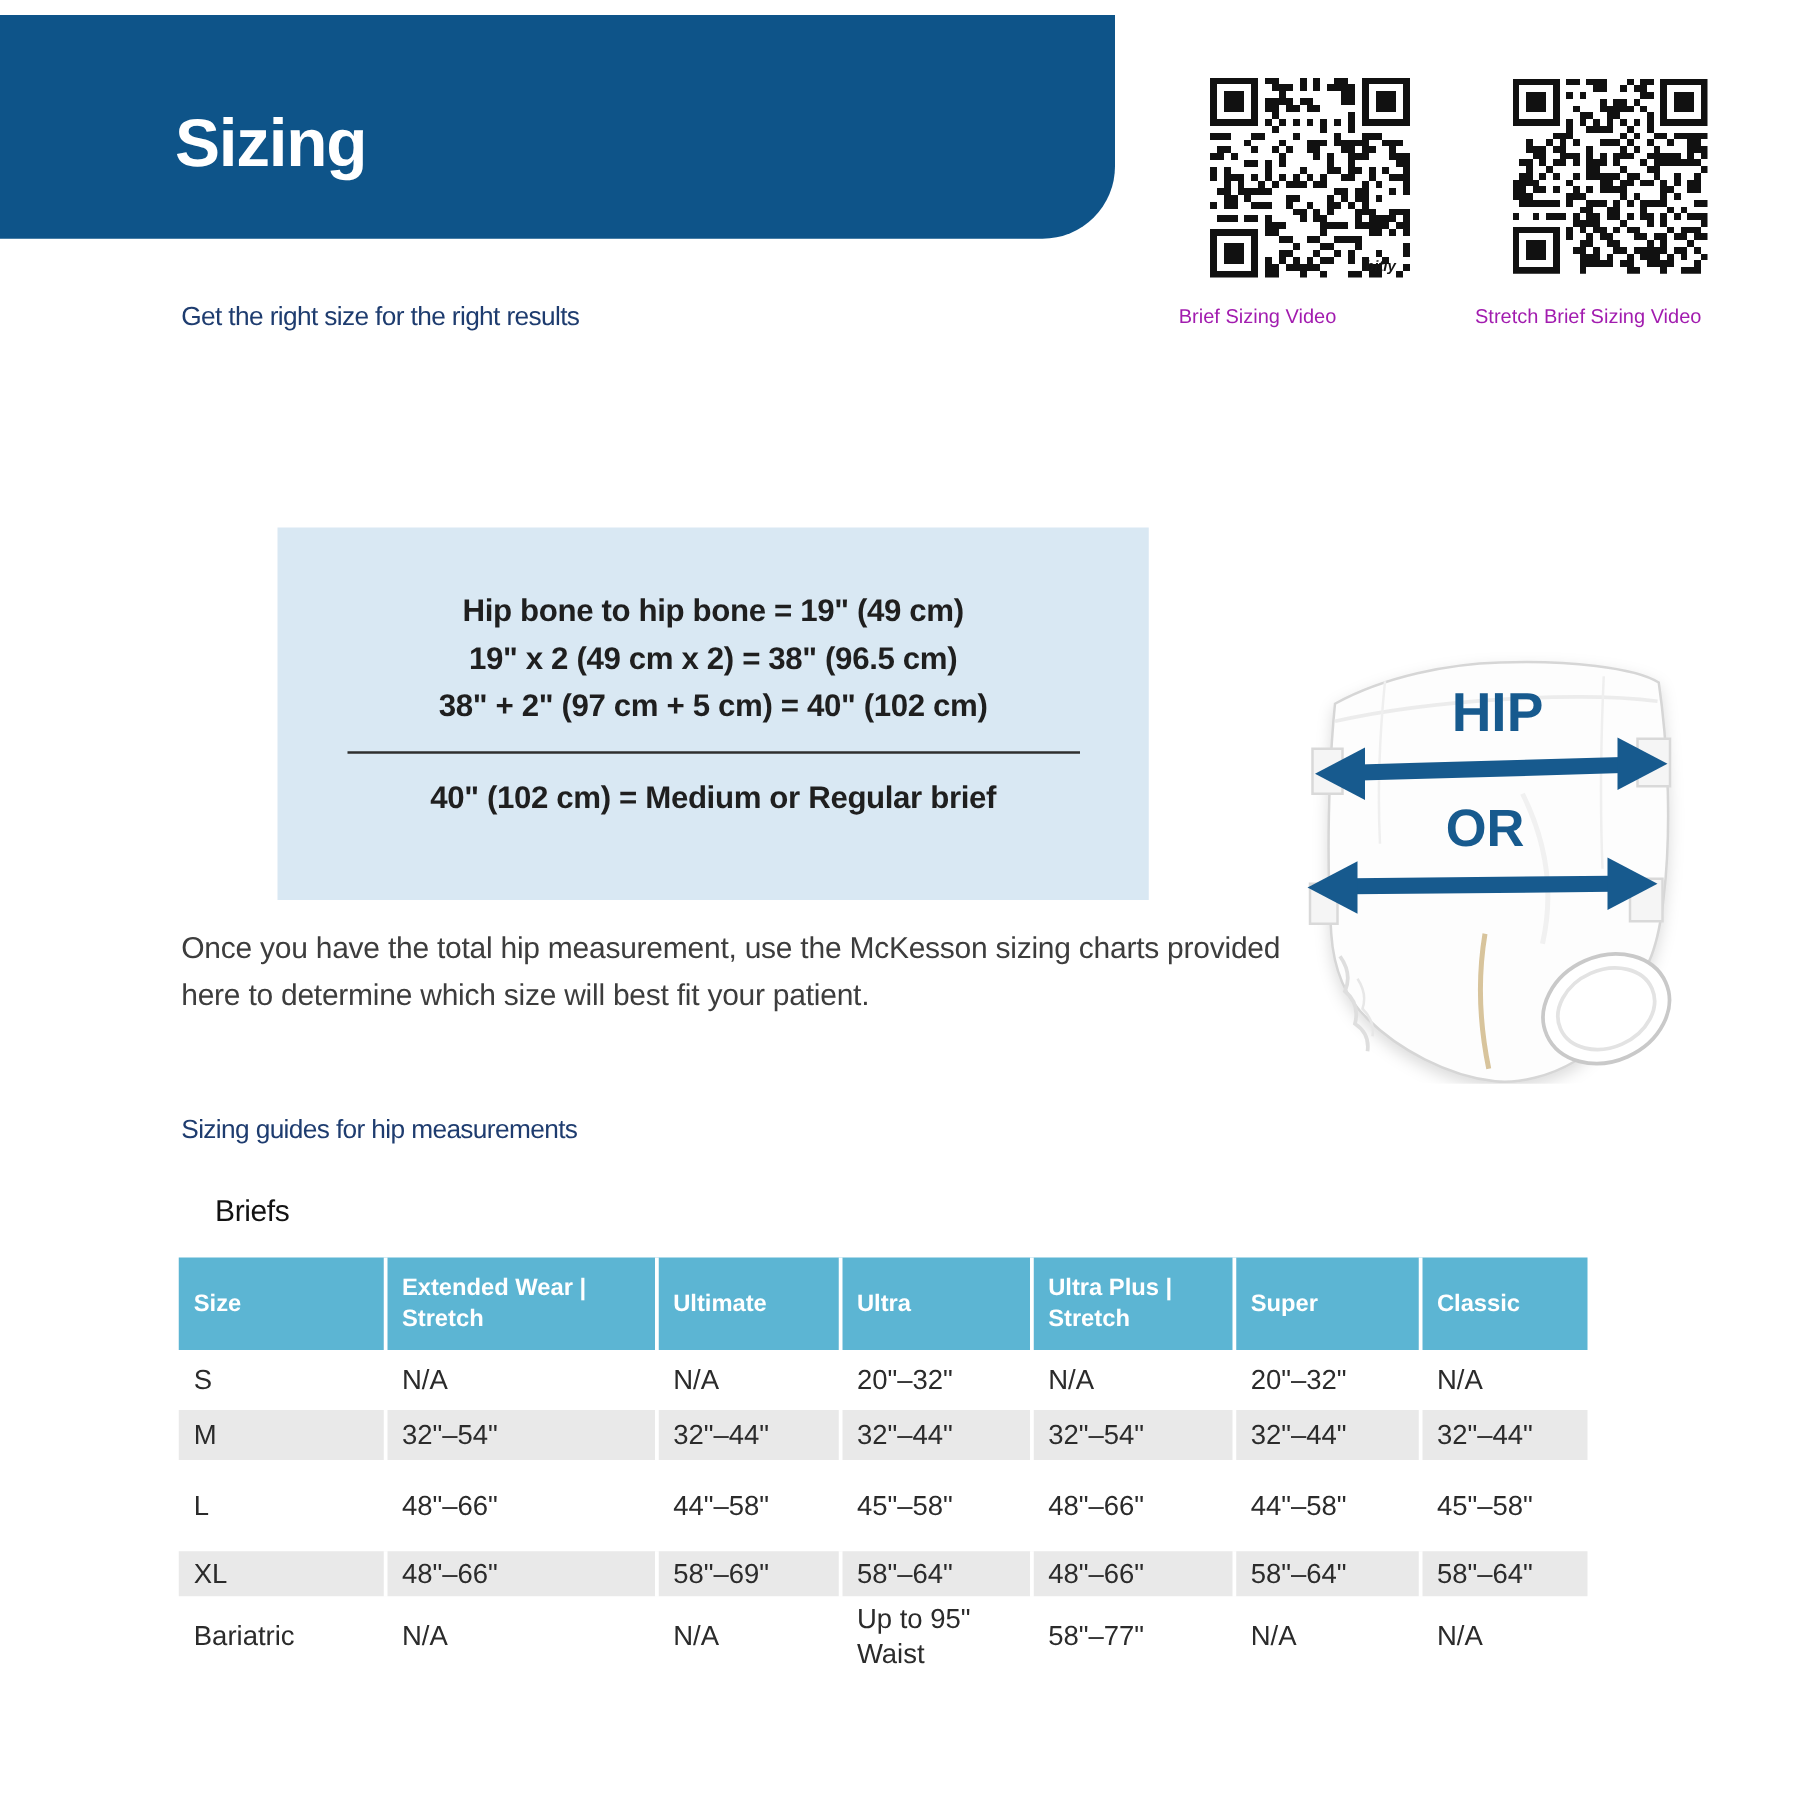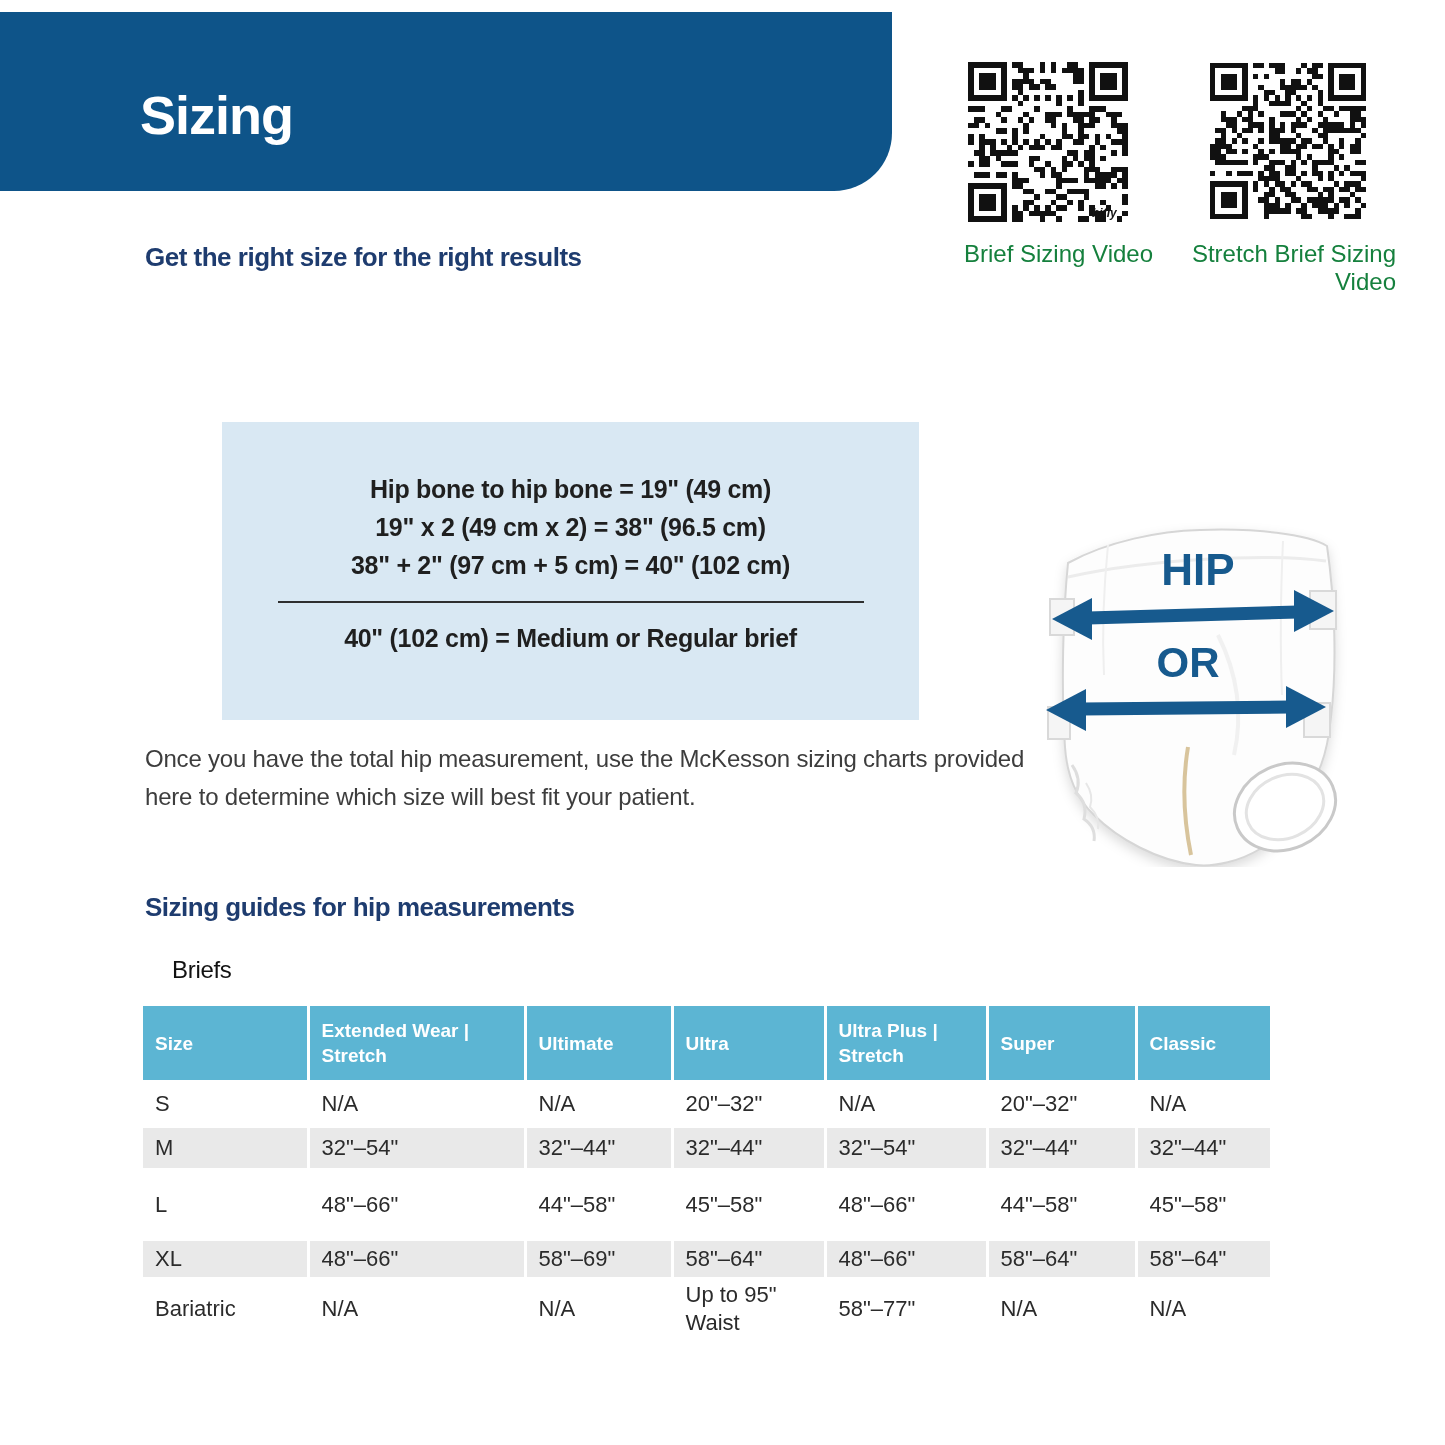--- a/index.html
+++ b/index.html
@@ -34,33 +34,33 @@
     position:absolute;left:140px;top:72px;
     color:#ffffff;font-size:54px;font-weight:800;
     letter-spacing:-1px;
   }
   
   .qr-svg{position:absolute;display:block;}
   #qr1{left:968px;top:62px;width:160px;height:160px;}
   #qr2{left:1210px;top:63px;width:156px;height:156px;}
   .qr-caption{
     position:absolute;
-    font-size:24px;color:#15803d;line-height:28px;
-    text-align:right;
+    font-size:16px;color:#a21caf;line-height:28px;
+    text-align:left;
   }
   #qr1-caption{left:943px;top:240px;width:210px;}
   #qr2-caption{left:1180px;top:240px;width:216px;}
   .bitly{
     position:absolute;left:1092px;top:206px;
     font-size:12px;font-style:italic;font-weight:700;color:#141414;
   }
   
   .h-section{
     position:absolute;
-    color:var(--navy);font-size:26px;font-weight:700;
+    color:var(--navy);font-size:21px;font-weight:400;
     letter-spacing:-0.5px;
     text-align:right;
   }
   #intro-heading{left:145px;top:242px;}
   #guides-heading{left:145px;top:892px;}
   .para{
     position:absolute;left:145px;width:922px;
     font-size:24px;line-height:38px;color:var(--bodytxt);
     letter-spacing:-0.2px;
   }

